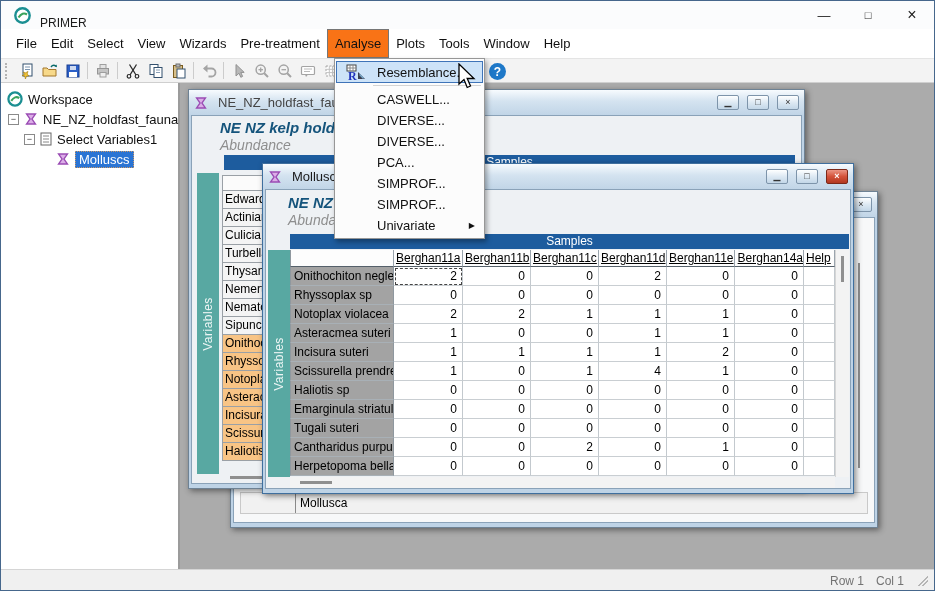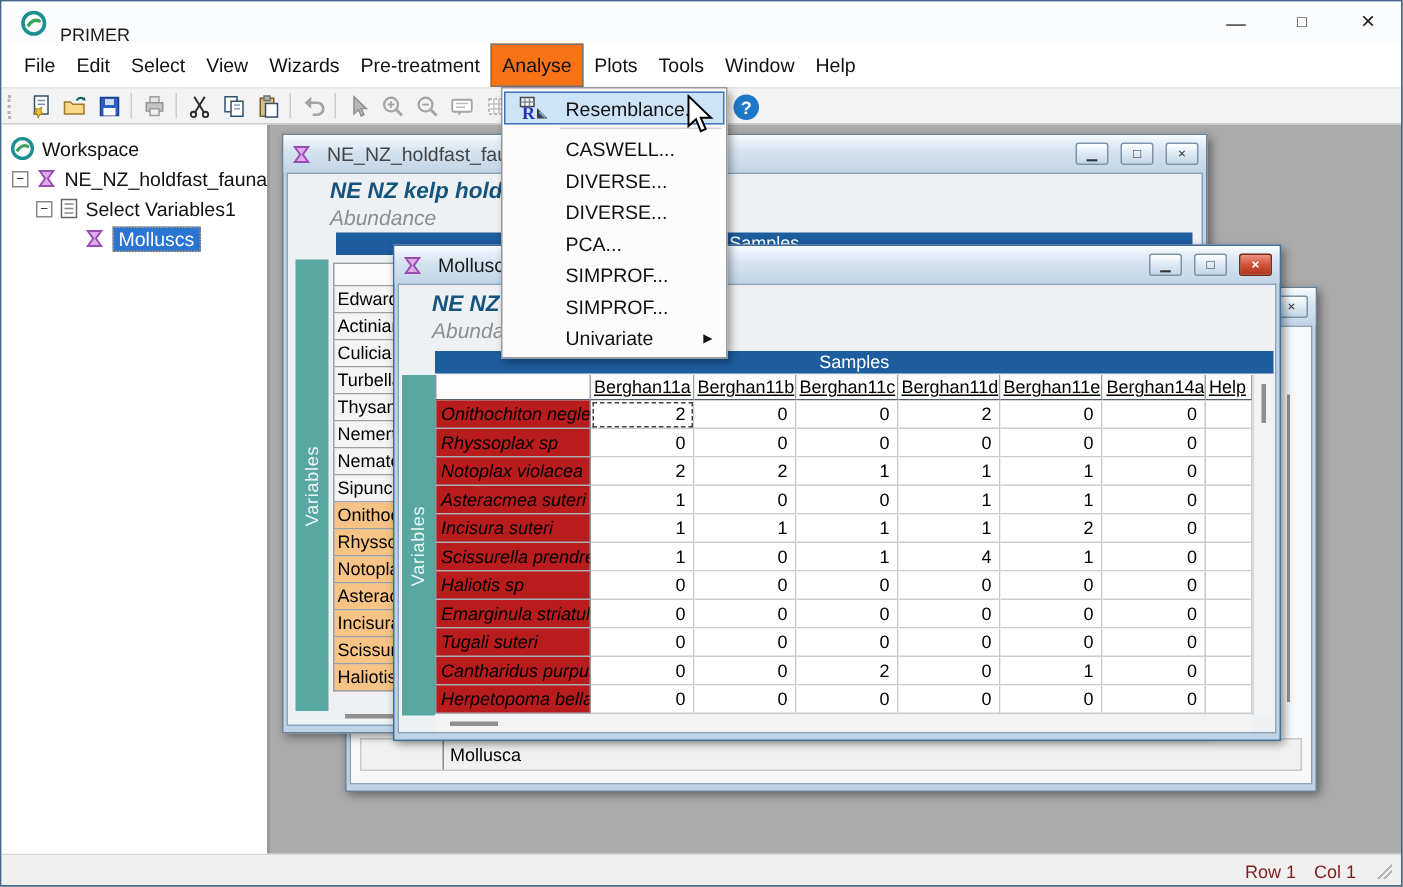--- a/index.html
+++ b/index.html
@@ -73,42 +73,42 @@
                 font-size:12px;padding:3px 0 0 4px;}
   .b-vline{position:absolute;right:14px;top:45px;width:2px;height:205px;background:#909090;}
 
   
   .win-f{left:82px;top:80px;width:592px;height:331px;z-index:3;border-color:#3f6f9e;}
   .fw-colhead{position:absolute;left:24px;top:60px;display:flex;height:17px;text-decoration:underline;}
   .fch{border-right:1px solid #9aa4ad;border-bottom:1px solid #55606a;background:#fdfdfd;font-size:12px;
        padding:1px 0 0 2px;overflow:hidden;white-space:nowrap;flex:none;}
   .fw-rows{position:absolute;left:24px;top:77px;}
   .frow{display:flex;height:19px;}
-  .flabel{width:104px;background:#b91c1c;border-right:1px solid #8f989f;border-bottom:1px solid #a8b0b6;
-          border-left:1px solid #8f989f;font-size:12px;padding:2px 1px 0 3px;overflow:hidden;white-space:nowrap;flex:none;font-style:italic;}
+  .flabel{width:104px;background:#a3a3a3;border-right:1px solid #8f989f;border-bottom:1px solid #a8b0b6;
+          border-left:1px solid #8f989f;font-size:12px;padding:2px 1px 0 3px;overflow:hidden;white-space:nowrap;flex:none;}
   .fcell{border-right:1px solid #c3c9ce;border-bottom:1px solid #c9ced2;background:#fff;font-size:12px;
          text-align:right;padding:2px 5px 0 0;flex:none;}
   .fcell.focus{outline:1px dashed #444;outline-offset:-2px;}
   .fw-vscroll{position:absolute;left:569px;top:60px;width:14px;height:227px;background:#f3f3f3;border-left:1px solid #d6d6d6;}
   .fw-vthumb{width:3px;height:26px;background:#8f8f8f;margin:6px auto 0;}
   .fw-hscroll{position:absolute;left:24px;top:287px;width:545px;height:12px;background:#f3f3f3;}
   .fw-hthumb{width:32px;height:3px;background:#8f8f8f;margin:4px 0 0 10px;}
 
   
   .menu-popup{position:absolute;left:333px;top:57px;width:151px;background:#fcfcfc;border:1px solid #979797;
               box-shadow:2px 3px 5px rgba(0,0,0,.35);z-index:100;padding:2px 0;}
   .menu-item{height:21px;display:flex;align-items:center;font-size:13px;color:#111;padding-left:42px;position:relative;}
   .menu-item.hl{height:22px;margin:0 1px 1px;border:1px solid #3f74b8;background:#cde3f8;padding-left:0;}
   .mi-icon{width:40px;display:flex;justify-content:center;flex:none;}
   .mi-arrow{position:absolute;right:9px;font-size:8px;color:#111;}
   .menu-sep{border-top:1px solid #d4d4d4;margin:2px 3px 3px 38px;}
 
   
   .statusbar{height:23px;background:#f0f0f0;border-top:1px solid #d5d5d5;display:flex;align-items:center;
-             font-size:12px;color:#7f1d1d;padding:0 6px;}
+             font-size:12px;color:#737373;padding:0 6px;}
   .sb-right{margin-left:auto;display:flex;gap:12px;margin-right:14px;}
   .sb-grip{width:10px;height:10px;margin-right:0;
            background:linear-gradient(135deg,transparent 50%,#b5b5b5 50%,#b5b5b5 60%,transparent 60%,transparent 70%,#b5b5b5 70%,#b5b5b5 80%,transparent 80%);}
 
   .cursor{position:absolute;left:456px;top:62px;z-index:300;}
 </style>
 </head>
 <body>
 
 <div class="app">

